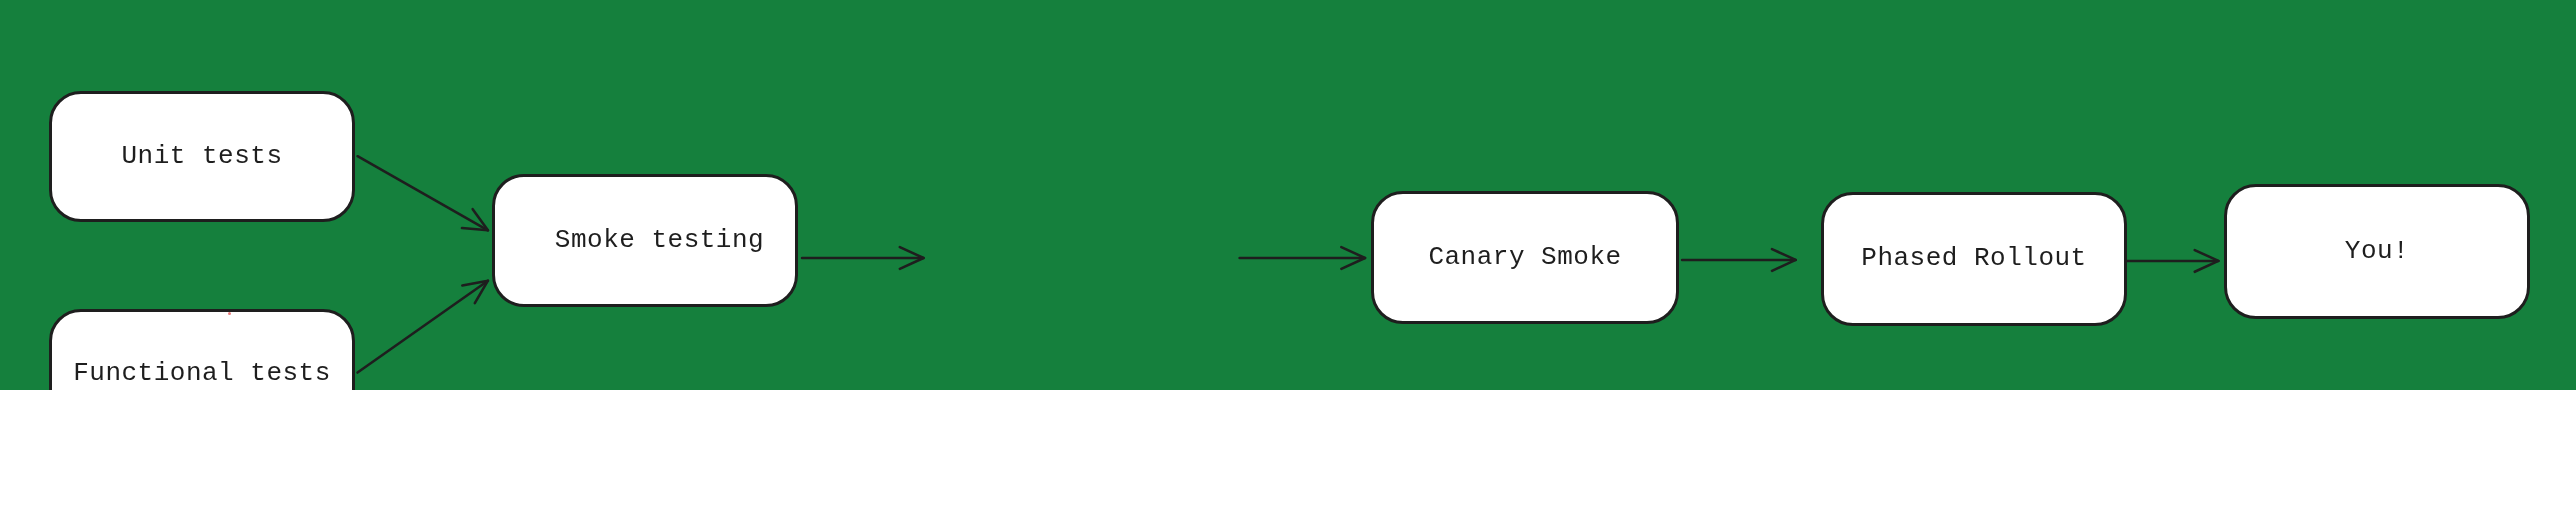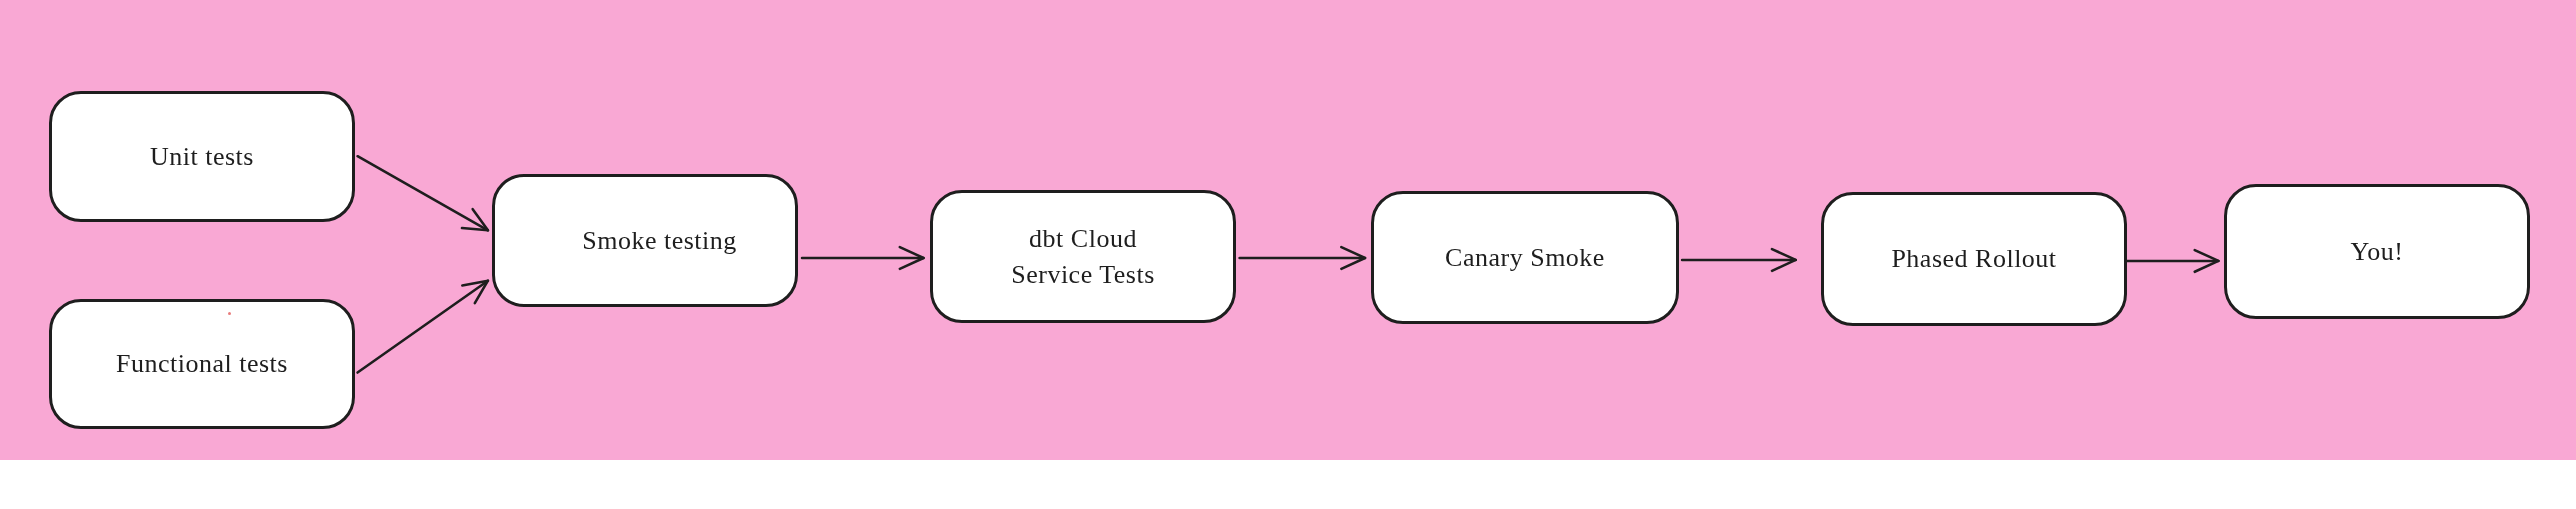--- a/index.html
+++ b/index.html
@@ -3,24 +3,24 @@
 <meta charset="utf-8">
 <style>
   html, body {
     margin: 0;
     padding: 0;
     background: #ffffff;
   }
   .canvas {
     position: relative;
     width: 2576px;
-    height: 460px;
-    background: #f9a8d4;
+    height: 390px;
+    background: #15803d;
     overflow: hidden;
-    font-family: Liberation Serif, serif;
+    font-family: Liberation Mono, monospace;
   }
   .edges {
     position: absolute;
     left: 0;
     top: 0;
     width: 2576px;
     height: 510px;
     pointer-events: none;
   }
   .node {
@@ -35,21 +35,21 @@
     text-align: center;
   }
   .node-label {
     color: #1e1e1e;
     font-size: 26px;
     line-height: 1.35;
     white-space: pre-line;
     letter-spacing: 0.5px;
   }
   .n0 { left: 49px;   top: 91px;  width: 306px; height: 131px; }
-  .n1 { left: 49px;   top: 299px; width: 306px; height: 130px; }
+  .n1 { left: 49px;   top: 309px; width: 306px; height: 130px; }
   .n2 { left: 492px;  top: 174px; width: 306px; height: 133px; padding-left: 29px; }
   .n3 { left: 930px;  top: 190px; width: 306px; height: 133px; }
   .n4 { left: 1371px; top: 191px; width: 308px; height: 133px; }
   .n5 { left: 1801px; top: 192px; width: 306px; height: 134px; margin-left: 20px; }
   .n6 { left: 2224px; top: 184px; width: 306px; height: 135px; }
   .stray-dot {
     position: absolute;
     left: 228px;
     top: 312px;
     width: 3px;
@@ -82,24 +82,20 @@
   </div>
 
   <div class="node n1">
     <span class="node-label">Functional tests</span>
   </div>
 
   <div class="node n2">
     <span class="node-label">Smoke testing</span>
   </div>
 
-  <div class="node n3">
-    <span class="node-label">dbt Cloud
-Service Tests</span>
-  </div>
 
   <div class="node n4">
     <span class="node-label">Canary Smoke</span>
   </div>
 
   <div class="node n5">
     <span class="node-label">Phased Rollout</span>
   </div>
 
   <div class="node n6">

